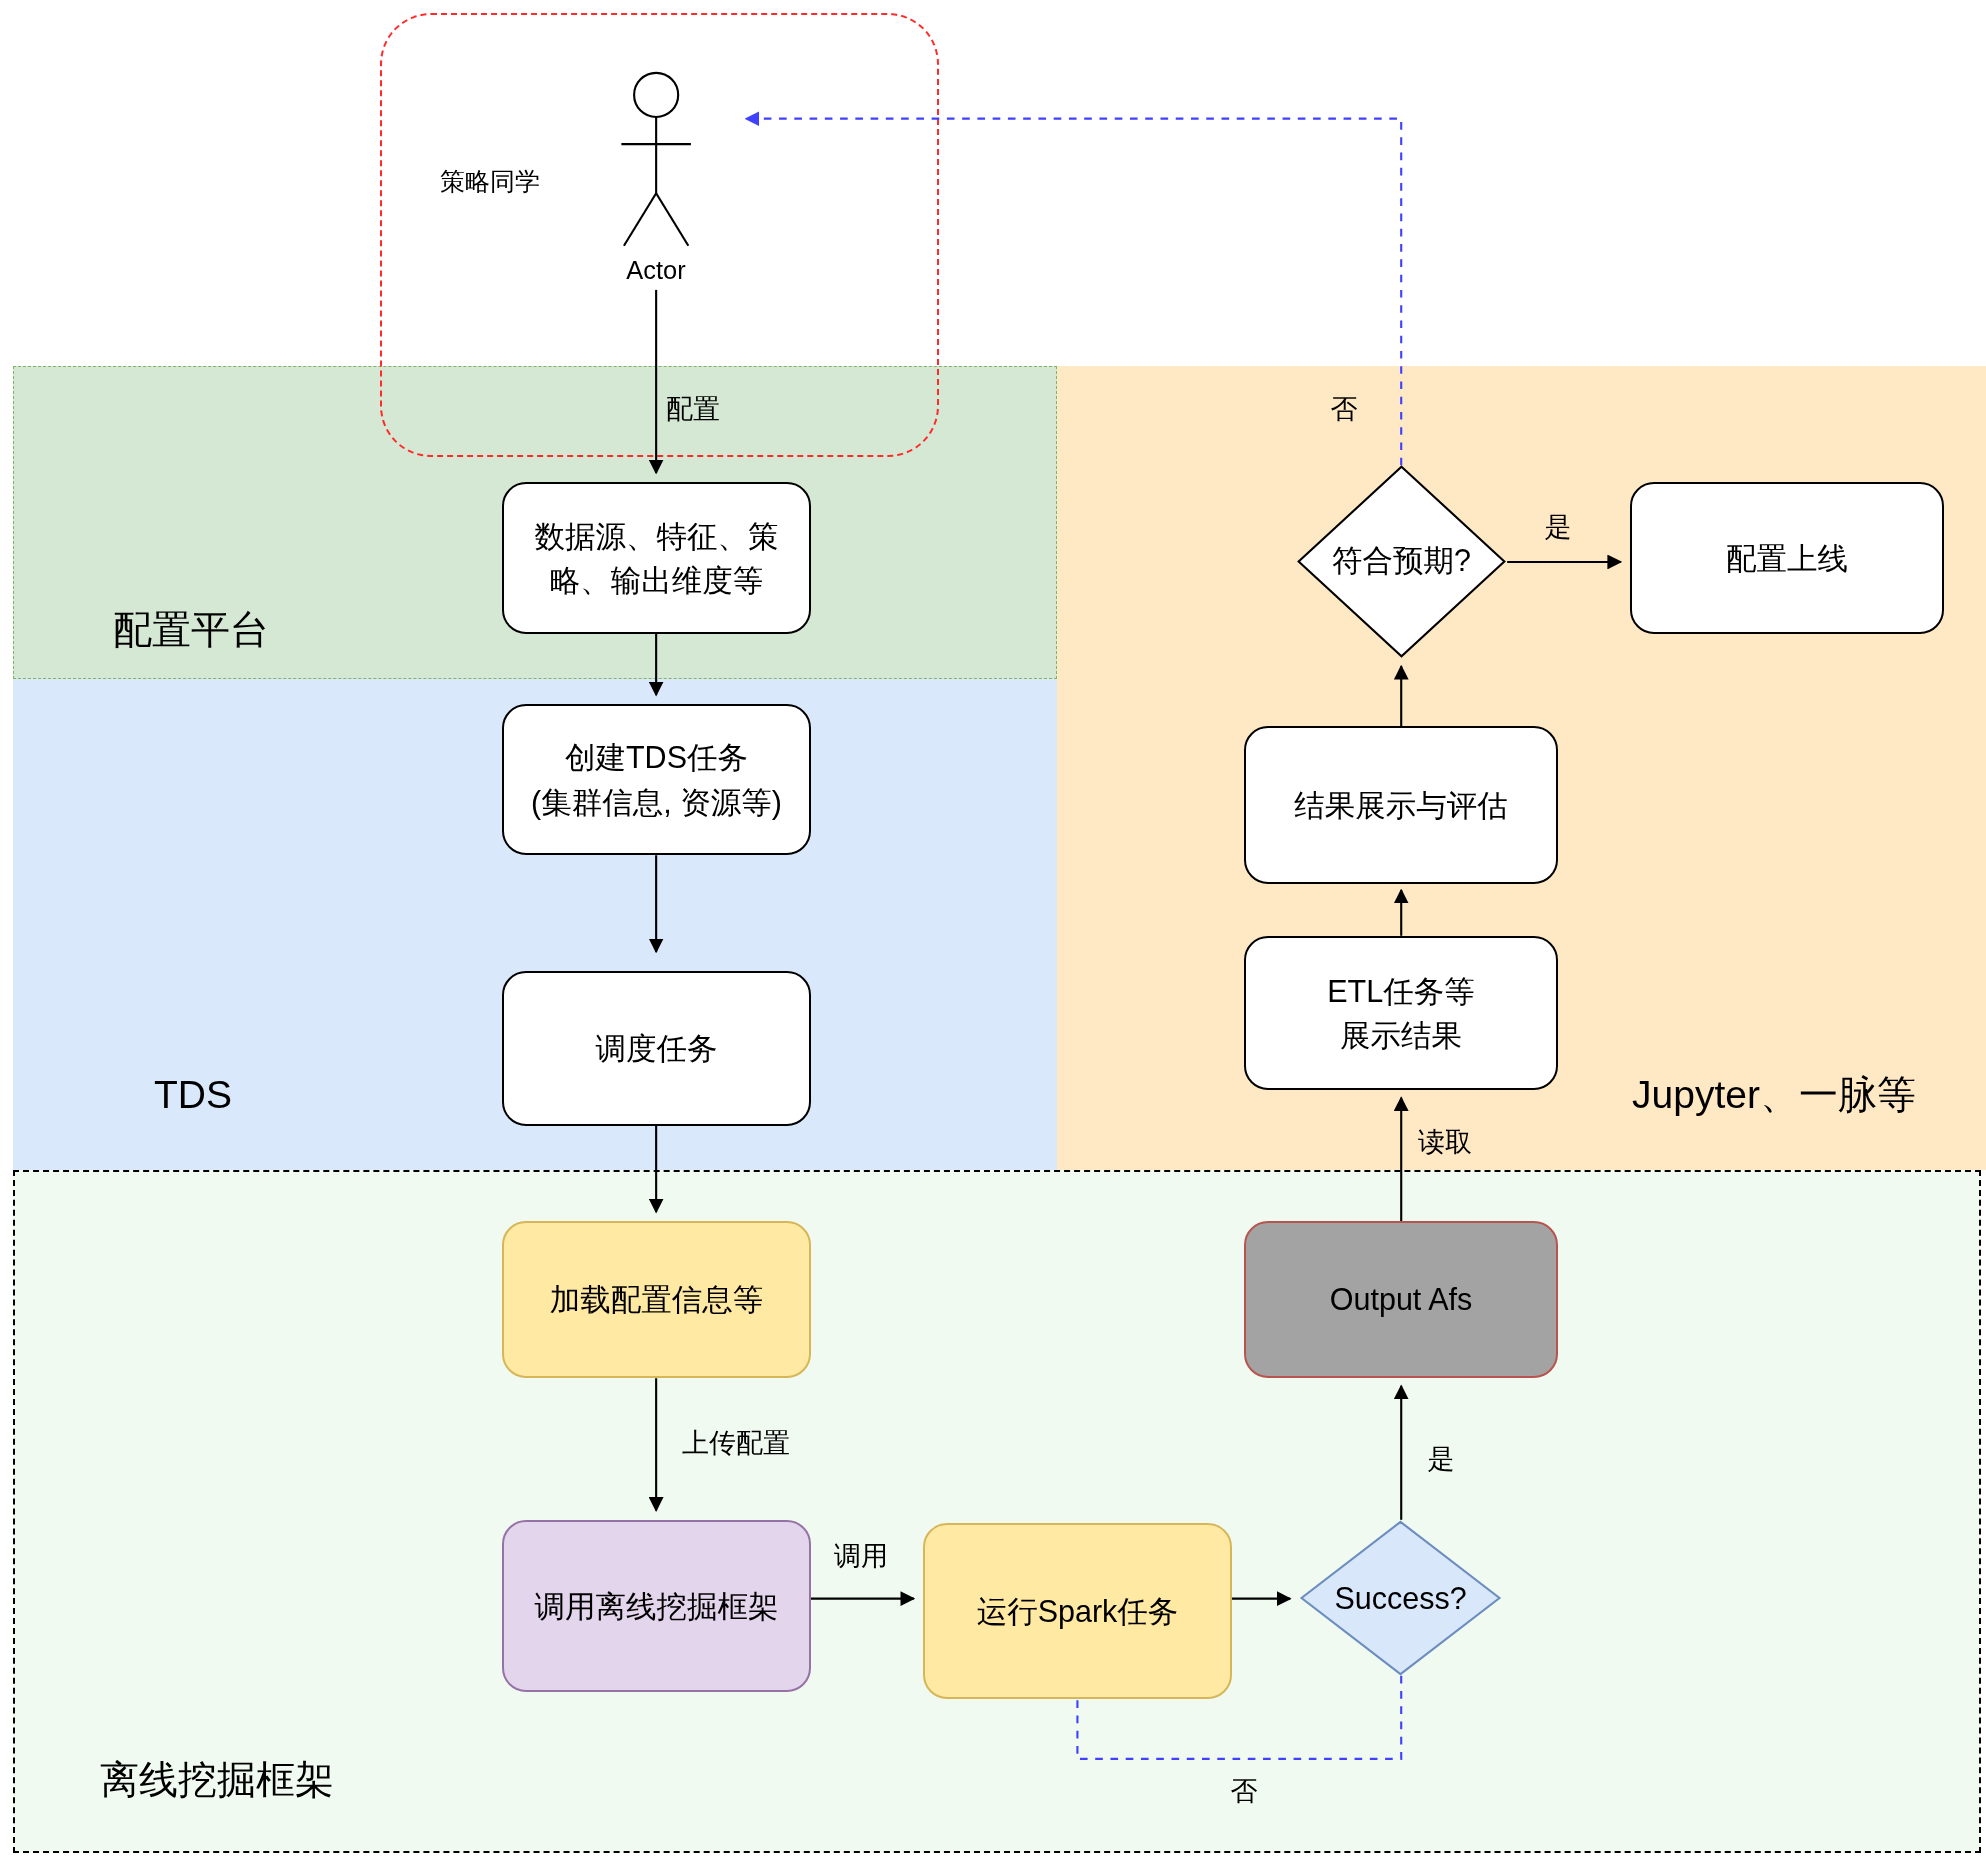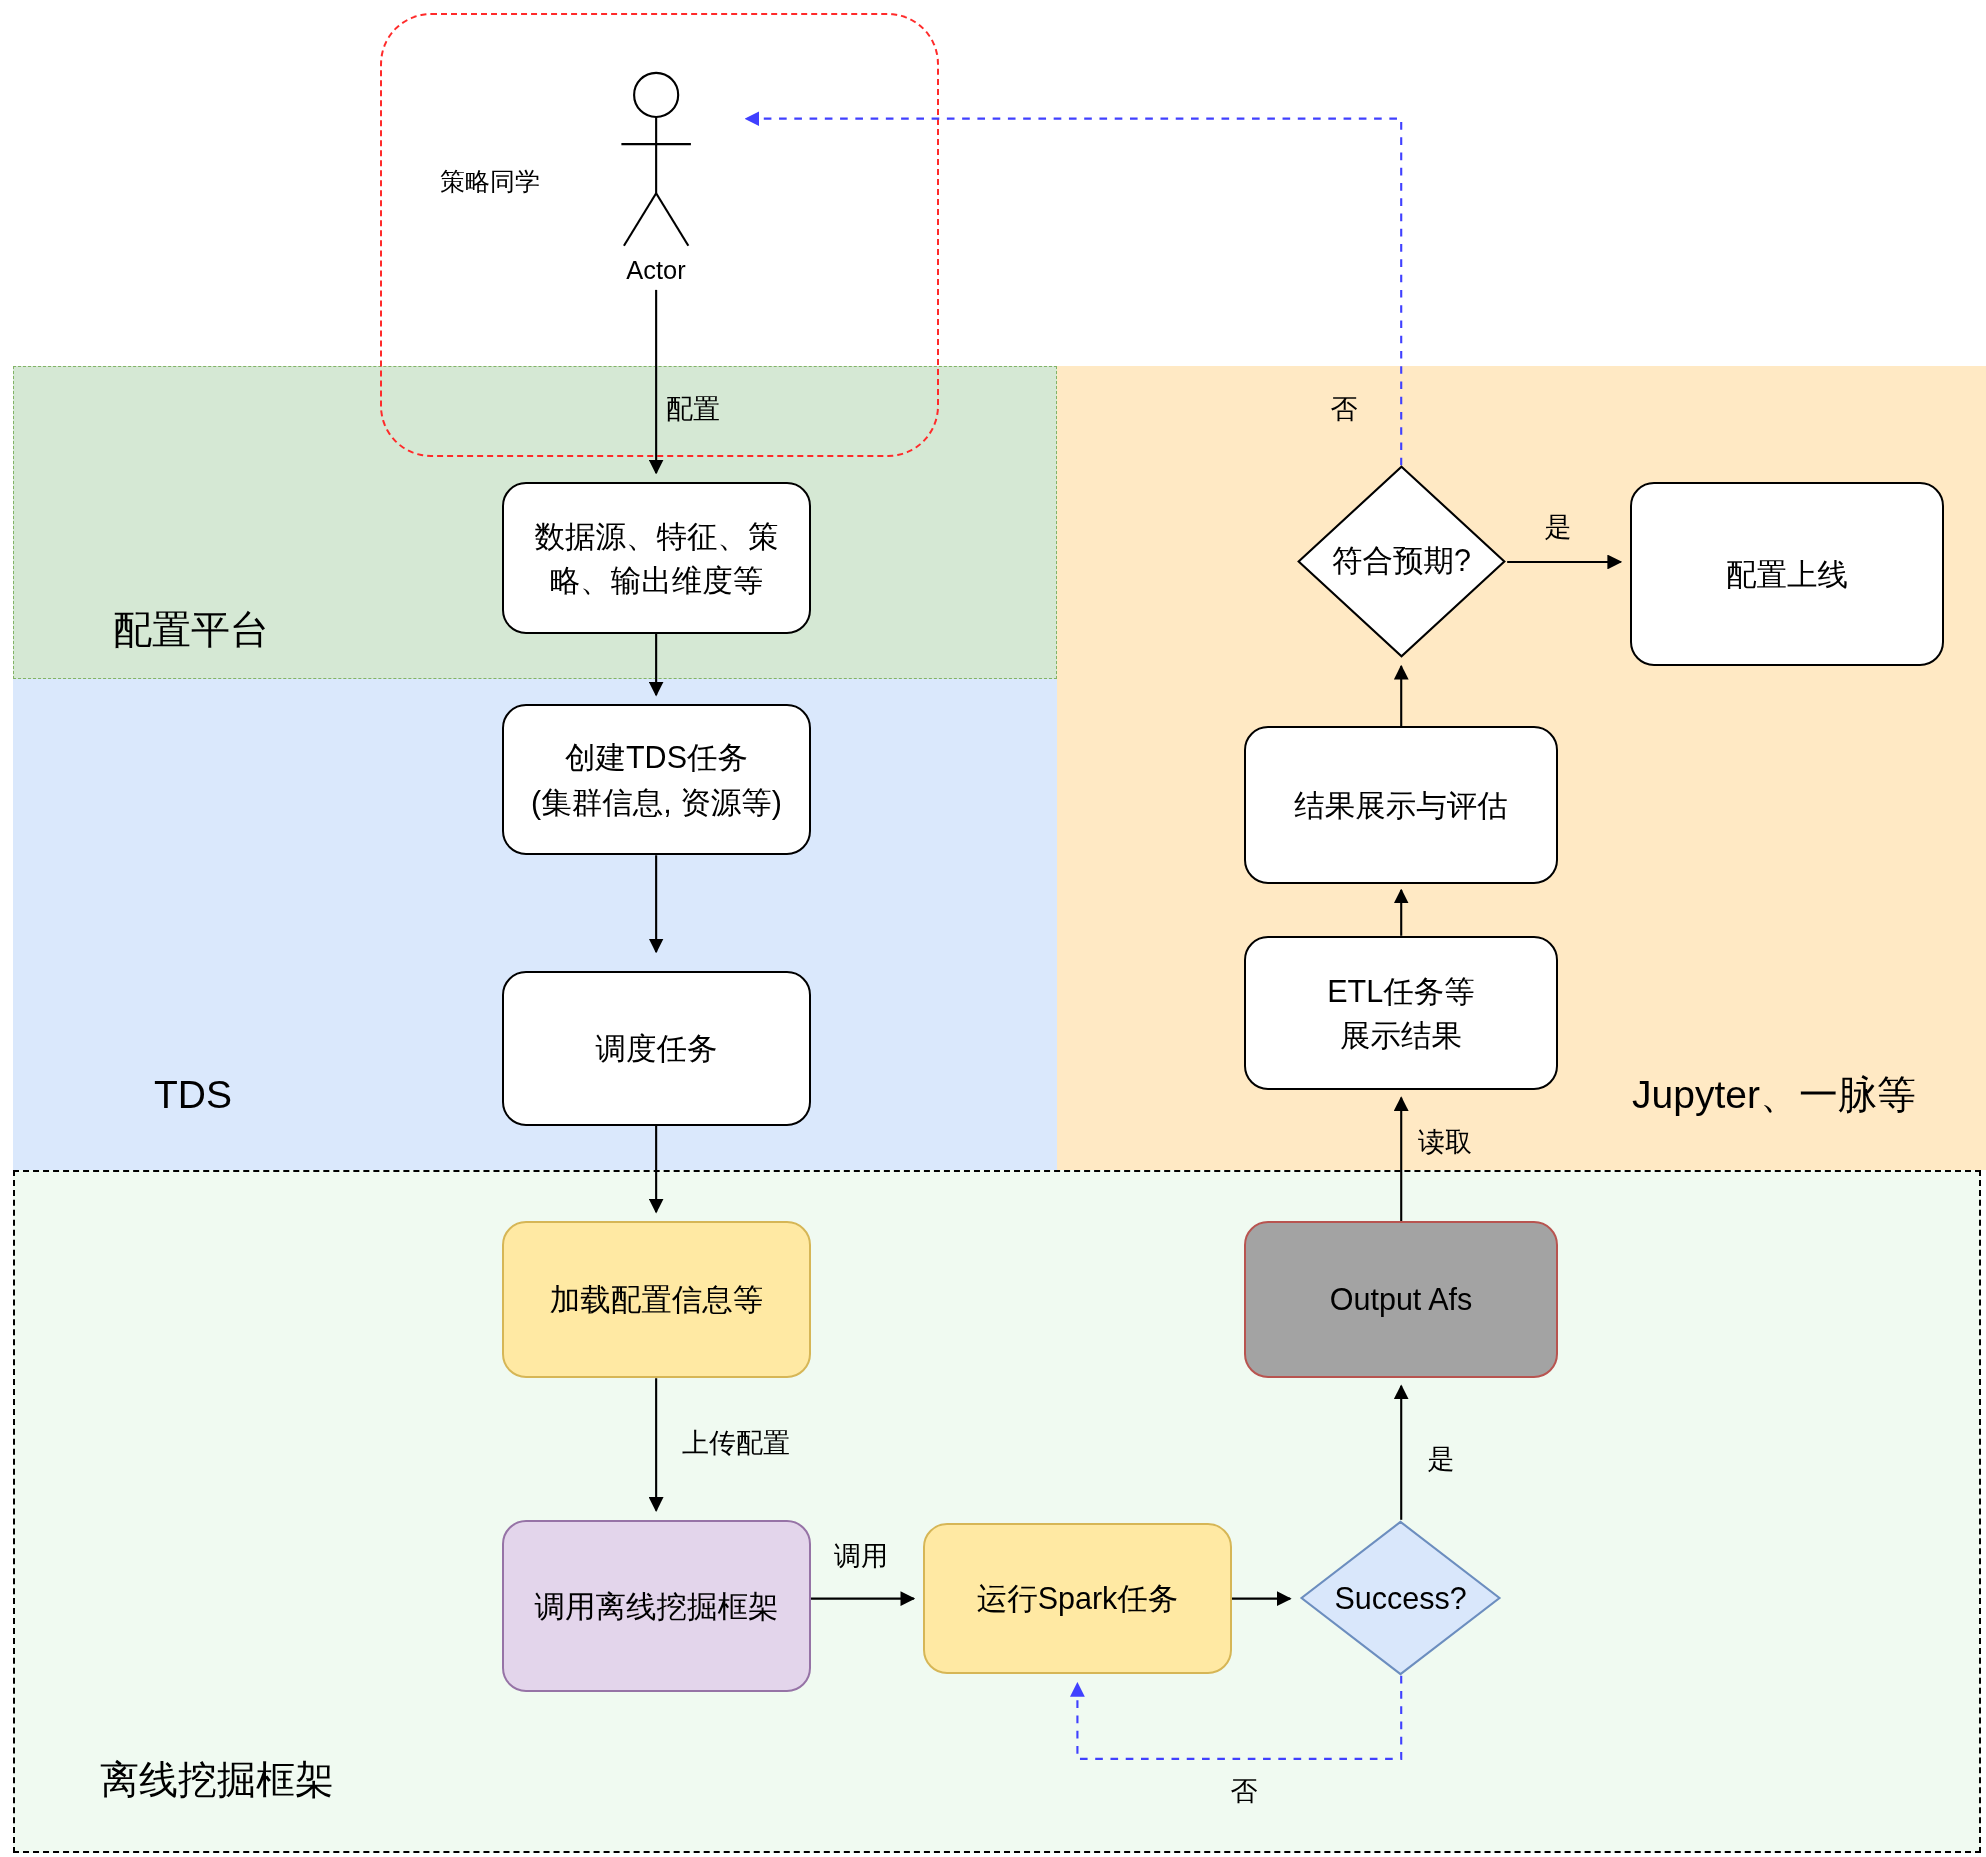--- a/index.html
+++ b/index.html
@@ -107,34 +107,34 @@
   </div>
   <div class="node" style="left:502px;top:971px;width:309px;height:155px">
     <span>调度任务</span>
   </div>
   <div class="node node-yellow" style="left:502px;top:1221px;width:309px;height:157px">
     <span>加载配置信息等</span>
   </div>
   <div class="node node-purple" style="left:502px;top:1520px;width:309px;height:172px">
     <span>调用离线挖掘框架</span>
   </div>
-  <div class="node node-yellow" style="left:923px;top:1523px;width:309px;height:151px">
+  <div class="node node-yellow" style="left:923px;top:1523px;width:309px;height:176px">
     <span>运行Spark任务</span>
   </div>
   <div class="node node-pink" style="left:1244px;top:1221px;width:314px;height:157px">
     <span>Output Afs</span>
   </div>
   <div class="node" style="left:1244px;top:936px;width:314px;height:154px">
     <span>ETL任务等
 展示结果</span>
   </div>
   <div class="node" style="left:1244px;top:726px;width:314px;height:158px">
     <span>结果展示与评估</span>
   </div>
-  <div class="node" style="left:1630px;top:482px;width:314px;height:184px">
+  <div class="node" style="left:1630px;top:482px;width:314px;height:152px">
     <span>配置上线</span>
   </div>
 
   <div class="diamond" style="left:1299px;top:1520px;width:203px;height:156px">
     <svg width="203" height="156" viewBox="0 0 240 184">
       <polygon points="120,2 237,92 120,182 3,92" fill="#d9e7fb" stroke="#6c8ebf" stroke-width="2.5"></polygon>
     </svg>
     <div class="dlabel">Success?</div>
   </div>
 

